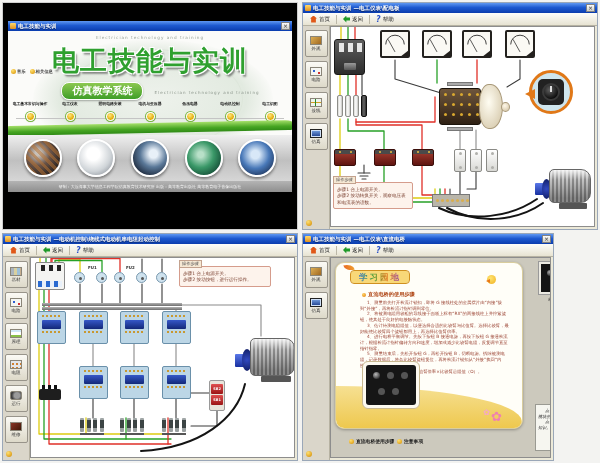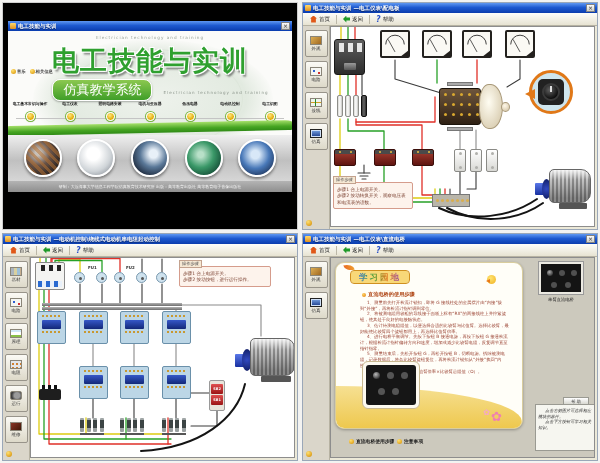--- a/index.html
+++ b/index.html
@@ -77,22 +77,22 @@
   .q1win { position:absolute; left:5px; right:5px; top:18px; height:171px; background:#f7f7f5; }
   .q1body { position:absolute; left:0; right:0; top:10px; bottom:0; background:#fbfbf9; overflow:hidden; }
   .map { position:absolute; left:25px; top:8px; width:240px; height:120px; border-radius:50%;
          background:radial-gradient(ellipse at center,#eef2ec 0%,#e2eae0 55%,rgba(255,255,255,0) 72%); }
   .map::before { content:""; position:absolute; inset:10px 30px; border:1px solid #dde6da; border-radius:50%; }
   .entop { position:absolute; left:0; right:0; top:4px; text-align:center; font-size:4.2px; color:#9aa49a; letter-spacing:1px; }
   .bigtitle { position:absolute; left:0; right:0; top:12px; text-align:center; font-size:27px; font-weight:bold;
               color:#2fa02f; letter-spacing:1px;
               text-shadow:-1px -1px 0 #fff,1px -1px 0 #fff,-1px 1px 0 #fff,1px 1px 0 #fff,2px 3px 2px rgba(0,0,0,.45); }
   .subrow { position:absolute; left:0; right:0; top:48px; text-align:center; }
-  .pill { display:inline-block; background:linear-gradient(#8cc850,#3f9e28); color:#fff; font-weight:normal;
-          font-size:13px; padding:1px 10px; border-radius:8px; border:1px solid #fff; box-shadow:0 1px 2px rgba(0,0,0,.3);margin-left:21px; }
+  .pill { display:inline-block; background:linear-gradient(#8cc850,#3f9e28); color:#fff; font-weight:bold;
+          font-size:10px; padding:1px 10px; border-radius:8px; border:1px solid #fff; box-shadow:0 1px 2px rgba(0,0,0,.3);margin-left:21px; }
   .ensub { font-size:4px; color:#8a948a; margin-left:6px; letter-spacing:1px; }
   .minis { position:absolute; left:3px; top:38px; display:flex; gap:4px; }
   .minibtn { display:inline-flex; align-items:center; gap:1px; font-size:4.3px; color:#444; }
   .minidot { width:5px; height:5px; border-radius:50%; background:radial-gradient(circle at 35% 30%,#ffe070,#d89000); flex:none; }
   .menurow { position:absolute; left:2px; right:2px; top:70px; display:flex; }
   .mitem { flex:1; text-align:center; }
   .mlabel { display:block; font-size:4.2px; font-weight:bold; color:#1a1a1a; white-space:nowrap; transform:scale(.92); }
   .mcirc { display:inline-block; width:9px; height:9px; border-radius:50%;
            background:radial-gradient(circle at 40% 35%,#ffe680,#e0a800 70%);
            border:1.5px solid #fff; box-shadow:0 0 0 1px #7ab840,0 1px 1px rgba(0,0,0,.3); margin-top:3px; }
@@ -198,21 +198,21 @@
                      box-shadow:6px 0 #111,12px 0 #111; }
   .resbank { position:absolute; display:flex; gap:2.5px; border-bottom:2px solid #555; padding-bottom:1px; z-index:5; }
   .resbank i { width:4px; height:14px; background:linear-gradient(#a0a6a6 0 2px,#3c4444 2px 70%,#9aa0a0 70%);
                border-radius:1px; }
   .pbstation { position:absolute; left:178px; top:122px; width:16px; height:31px; background:#e8e4da;
                border:1px solid #999; border-radius:2px; z-index:5; padding-top:2px; }
   .pbtn { display:block; width:12px; height:10px; margin:1px auto; background:linear-gradient(#e05050,#9a1414);
           border-radius:1px; color:#fff; font-size:3.5px; line-height:10px; text-align:center; font-weight:bold; }
 
   
-  .q4 { left:302px; top:233px; width:296px; height:228px; }
+  .q4 { left:302px; top:233px; width:252px; height:228px; }
   .q4 .canvas { background:#ccc9bd; }
   .card { position:absolute; left:4px; top:4px; width:188px; height:167px; background:#fffef8;
           border:1px solid #d9cd9d; border-radius:9px; box-shadow:0 1px 3px rgba(0,0,0,.3); overflow:hidden; z-index:5; }
   .cardyellow { position:absolute; left:0; bottom:0; width:100%; height:42px;
                 background:linear-gradient(#f6e092,#eec84e); border-radius:0 100% 0 8px / 0 85% 0 8px; }
   .leaf { position:absolute; left:8px; top:1px; width:10px; height:7px;
           background:linear-gradient(90deg,#e86820,#f0a030); border-radius:0 100% 0 100%; transform:rotate(-15deg); }
   .badge { position:absolute; left:14px; top:7px; width:60px; height:14px; background:#f8d878;
            border:1px solid #d09020; border-radius:4px; text-align:center; font-size:8.5px; font-weight:bold;
            line-height:13px; letter-spacing:2px; color:#b05818;

